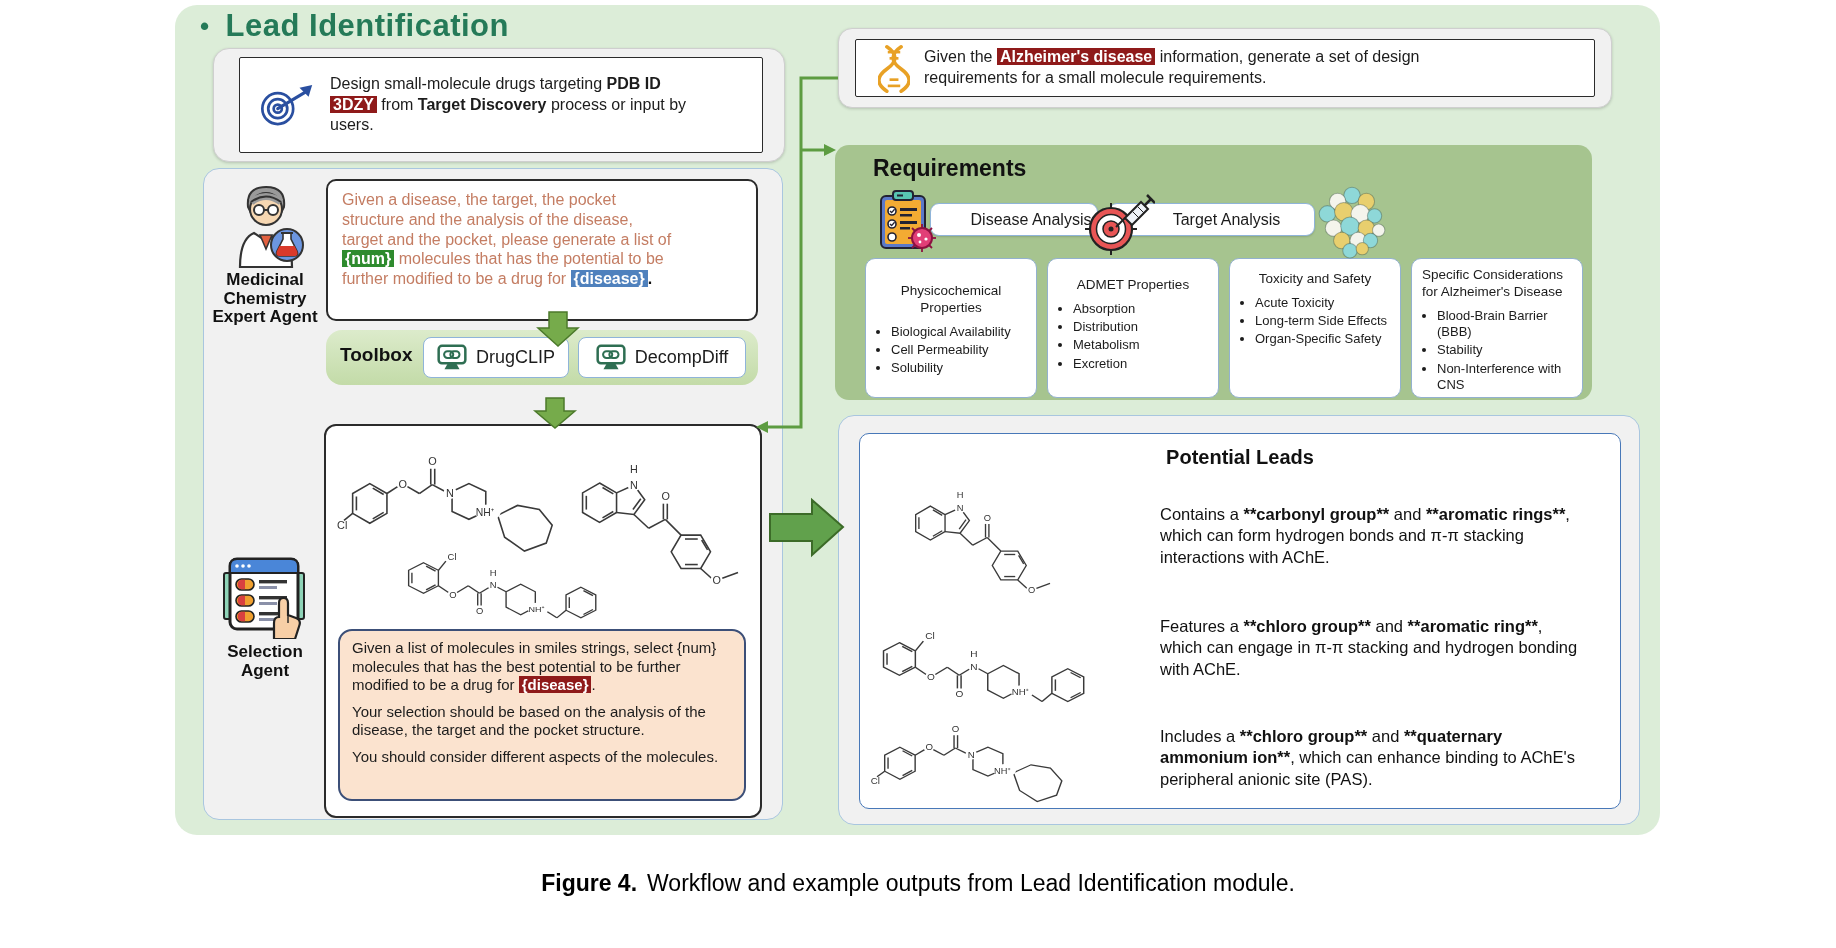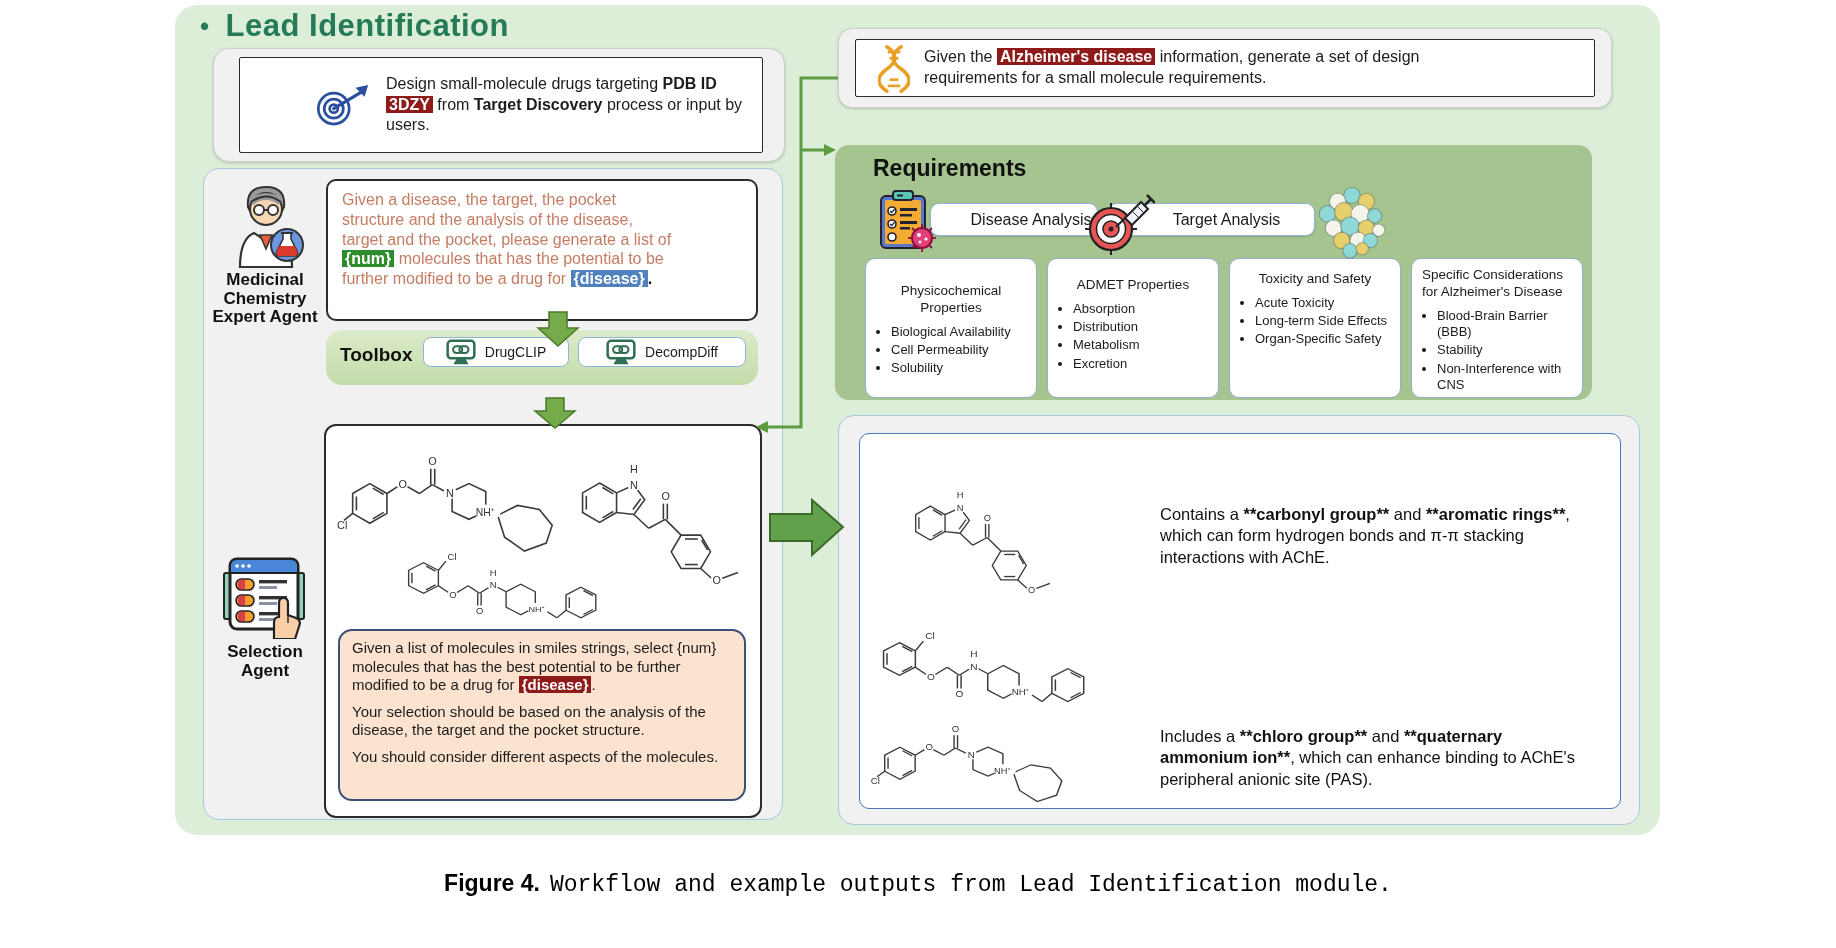--- a/index.html
+++ b/index.html
@@ -15,21 +15,21 @@
              color:#257a58;font-weight:bold;font-size:31px;letter-spacing:.5px;}
   .fig-title .bullet{font-size:26px;line-height:1;}
 
   
   .box-gray{position:absolute;background:#f1f1f1;border:1px solid #cfcfcf;border-radius:16px;
             box-shadow:0 1px 3px rgba(0,0,0,.18);}
   .box-white{position:absolute;background:#fff;border:1.6px solid #2b2b2b;border-radius:2px;
              display:flex;align-items:center;gap:16px;padding:0 16px;box-sizing:border-box;}
 
   .input-container{left:213px;top:48px;width:570px;height:112px;}
-  .input-box{left:25px;top:8px;width:524px;height:96px;justify-content:flex-end;}
+  .input-box{left:25px;top:8px;width:524px;height:96px;}
   .input-text{width:360px;font-size:16px;line-height:1.28;}
 
   .alz-container{left:838px;top:28px;width:772px;height:78px;border-radius:14px;}
   .alz-box{left:16px;top:10px;width:740px;height:58px;}
   .alz-text{width:540px;font-size:16px;line-height:1.3;margin-left:52px;}
 
   
   .req-panel{position:absolute;left:835px;top:145px;width:757px;height:255px;
              background:#a6c48f;border-radius:14px;}
   .req-title{position:absolute;left:38px;top:10px;font-size:23px;font-weight:bold;color:#111;text-align:center;}
@@ -54,23 +54,23 @@
   .expert-label{left:2px;top:102px;}
   .selection-label{left:2px;top:474px;}
   .prompt-box{position:absolute;left:122px;top:10px;width:432px;height:142px;background:#fff;
               border:2px solid #2b2b2b;border-radius:10px;box-sizing:border-box;
               padding:9px 14px;font-size:16px;line-height:1.24;color:#c47d63;}
   .prompt-box .rich{display:block;width:336px;}
 
   .toolbox{position:absolute;left:122px;top:161px;width:432px;height:55px;border-radius:16px;
            background:linear-gradient(#dcebcb,#c3dba8);}
   .toolbox-label{position:absolute;left:14px;top:14px;font-size:19px;font-weight:bold;color:#111;}
-  .tool-pill{position:absolute;top:7px;height:30px;background:#fff;border:1.5px solid #8fb4d9;
+  .tool-pill{position:absolute;top:7px;height:41px;background:#fff;border:1.5px solid #8fb4d9;
              border-radius:8px;display:flex;align-items:center;justify-content:center;gap:9px;
-             font-size:14px;box-sizing:border-box;}
+             font-size:18px;box-sizing:border-box;}
   .tool-drugclip{left:97px;width:146px;}
   .tool-decompdiff{left:252px;width:168px;}
 
   .molecules-box{position:absolute;left:120px;top:255px;width:434px;height:390px;background:#fff;
                  border:2px solid #2b2b2b;border-radius:12px;}
   .pink-box{position:absolute;left:12px;top:203px;width:408px;height:172px;background:#fbe3cf;
             border:2px solid #3c4f78;border-radius:14px;box-sizing:border-box;
             padding:8px 12px;font-size:15px;line-height:1.24;color:#1c1c1c;}
   .pink-box p{margin:0 0 8px 0;}
 
@@ -94,21 +94,21 @@
   
   .connectors{position:absolute;left:0;top:0;pointer-events:none;z-index:5;}
 
   
   .mol text{font-family:"Liberation Sans",sans-serif;fill:#333;}
   .mol .bond{stroke:#3a3a3a;stroke-width:1.6;fill:none;}
   .mol .atom-bg{fill:#fff;}
 
   .caption{position:absolute;left:0;top:870px;width:100%;text-align:center;font-size:23px;color:#000;}
   .cap-label{font-weight:bold;font-family:"Liberation Sans",sans-serif;}
-  .cap-text{font-family:Liberation Mono, monospace;margin-left:10px;}
+  .cap-text{font-family:Liberation Sans, sans-serif;margin-left:10px;}
 </style>
 </head>
 <body>
 
 <div class="canvas">
 
   <div class="panel-outer"></div>
 
   <div class="fig-title">
     <span class="bullet">•</span>
@@ -413,20 +413,21 @@
           <rect x="37" y="67" width="18" height="3" fill="#8a90a8"></rect>
       </g>
       <path d="M52,88 L52,72 Q52,66 57,66 L57,52 Q57,47 61.5,47 Q66,47 66,52 L66,64 L74,67 Q79,69 77.5,74 L73,88 Z" fill="#f8cfa6" stroke="#222" stroke-width="2.2"></path>
       <line x1="66" y1="64" x2="66" y2="72" stroke="#222" stroke-width="1.4"></line>
     </svg>
     <div class="agent-label selection-label">Selection Agent</div>
   </div>
 
   <div class="leads-container">
     <div class="leads-box">
+      <div class="leads-title">Potential Leads</div>
 
       <svg class="mol abs" style="left:40px;top:28px;" width="160" height="140" viewBox="0 0 185 165">
         <polygon class="bond" points="34,52 51.3,62 51.3,82 34,92 16.7,82 16.7,62"></polygon>
         <line class="bond" x1="37" y1="56.5" x2="48" y2="63"></line>
           <line class="bond" x1="37" y1="87.5" x2="48" y2="81"></line>
           <line class="bond" x1="20.5" y1="65" x2="20.5" y2="79"></line>
         <path class="bond" d="M51.3,62 L69,54 L80,69 L69,84 L51.3,82"></path>
         <line class="bond" x1="76" y1="68" x2="68" y2="79"></line>
         <circle class="atom-bg" cx="69" cy="54" r="6.5"></circle>
         <text x="65" y="58" font-size="11">N</text>
@@ -496,20 +497,21 @@
         <line class="bond" x1="97" y1="45" x2="110" y2="52"></line>
         <polygon class="bond" points="117,52 134,44 151,52 151,72 134,80 117,72"></polygon>
         <circle class="atom-bg" cx="115" cy="53" r="6.5"></circle>
         <text x="111" y="57" font-size="11">N</text>
         <polygon class="bond" points="163,76 183,66 205,70 218,86 212,104 190,112 170,98" fill="none"></polygon>
         <ellipse class="atom-bg" cx="153" cy="73" rx="13" ry="8"></ellipse>
         <text x="141" y="77" font-size="10.5">NH⁺</text>
       </svg>
 
       <div class="lead-p lead-p1 rich"><span>Contains a </span><span class="seg-b">**carbonyl group**</span><span> and </span><span class="seg-b">**aromatic rings**</span><span>, which can form hydrogen bonds and π-π stacking interactions with AChE.</span></div>
+      <div class="lead-p lead-p2 rich"><span>Features a </span><span class="seg-b">**chloro group**</span><span> and </span><span class="seg-b">**aromatic ring**</span><span>, which can engage in π-π stacking and hydrogen bonding with AChE.</span></div>
       <div class="lead-p lead-p3 rich"><span>Includes a </span><span class="seg-b">**chloro group**</span><span> and </span><span class="seg-b">**quaternary ammonium ion**</span><span>, which can enhance binding to AChE's peripheral anionic site (PAS).</span></div>
     </div>
   </div>
 
   <svg class="connectors" width="1836" height="948">
     <g stroke="#5d9c41" stroke-width="3" fill="none">
       <path d="M838,78 L801,78 L801,427 L766,427"></path>
       <path d="M801,150 L824,150"></path>
     </g>
     <polygon points="824,144 836,150 824,156" fill="#5d9c41"></polygon>

